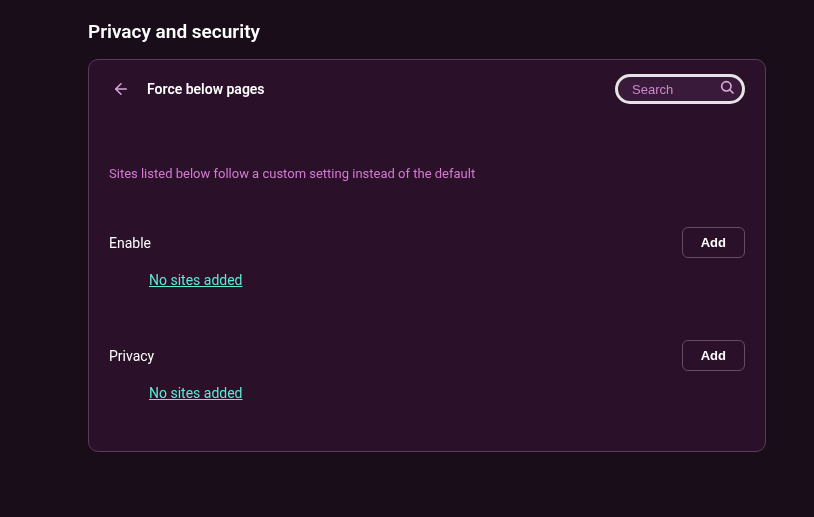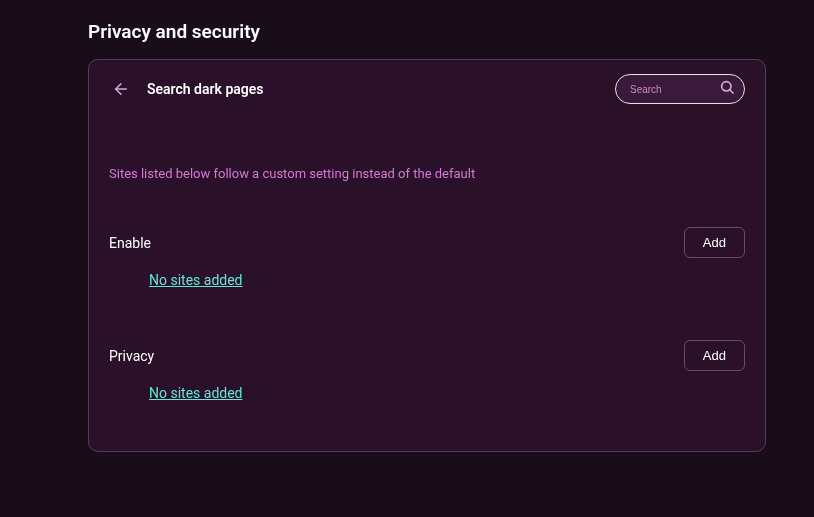--- a/index.html
+++ b/index.html
@@ -48,25 +48,25 @@
       flex: 1;
     }
     .search-wrap {
       position: relative;
       width: 130px;
     }
     .search-input {
       width: 100%;
       height: 30px;
       background: #3a1a3a;
-      border: 1px solid #e5e5e5;
+      border: 3px solid #e5e5e5;
       border-radius: 16px;
       padding: 0 34px 0 14px;
       color: #e6b3e6;
-      font-size: 10px;
+      font-size: 13px;
       outline: none;
     }
     .search-input::placeholder {
       color: #c98ac9;
     }
     .search-icon {
       position: absolute;
       right: 10px;
       top: 50%;
       transform: translateY(-50%);
@@ -93,21 +93,21 @@
       margin-bottom: 14px;
     }
     .row-label {
       font-size: 14px;
     }
     .add-btn {
       background: transparent;
       border: 1px solid #6a4a6a;
       color: #ffffff;
       font-size: 13px;
-      font-weight: 400;
+      font-weight: 700;
       padding: 7px 18px;
       border-radius: 6px;
       cursor: pointer;
     }
     .empty-msg {
       font-size: 14px;
       color: #5eead4;
       padding-left: 40px;
       margin-bottom: 52px;
       text-decoration: underline;
@@ -122,21 +122,21 @@
 <div class="page-header">Privacy and security</div>
 
 <div class="card">
   <div class="card-header">
     <div class="back-btn">
       <svg width="18" height="18" viewBox="0 0 24 24" fill="none" stroke="currentColor" stroke-width="2" stroke-linecap="round" stroke-linejoin="round">
         <line x1="19" y1="12" x2="5" y2="12"></line>
         <polyline points="12 19 5 12 12 5"></polyline>
       </svg>
     </div>
-    <div class="card-title">Search dark pages</div>
+    <div class="card-title">Force below pages</div>
     <div class="search-wrap">
       <input class="search-input" type="text" placeholder="Search" style="">
       <span class="search-icon">
         <svg width="16" height="16" viewBox="0 0 24 24" fill="none" stroke="currentColor" stroke-width="2.5" stroke-linecap="round" stroke-linejoin="round">
           <circle cx="11" cy="11" r="7"></circle>
           <line x1="21" y1="21" x2="16.5" y2="16.5"></line>
         </svg>
       </span>
     </div>
   </div>

